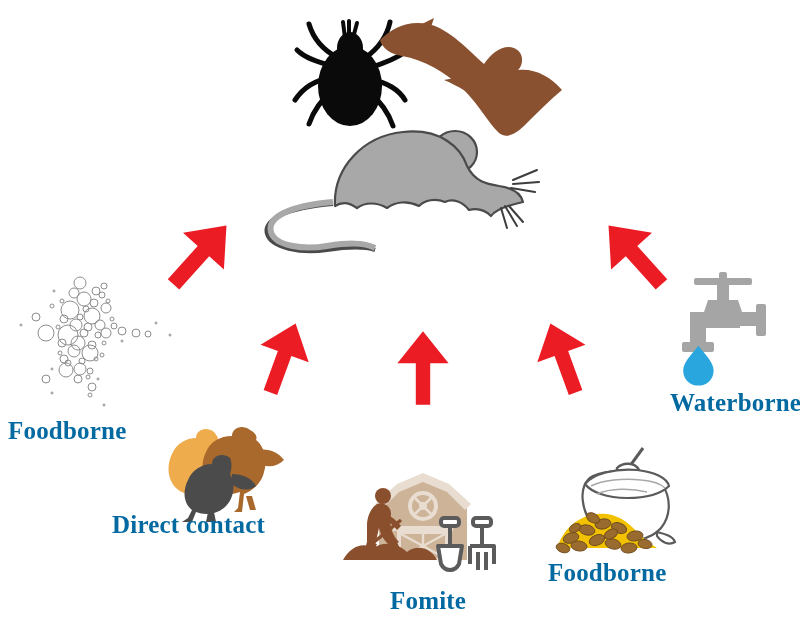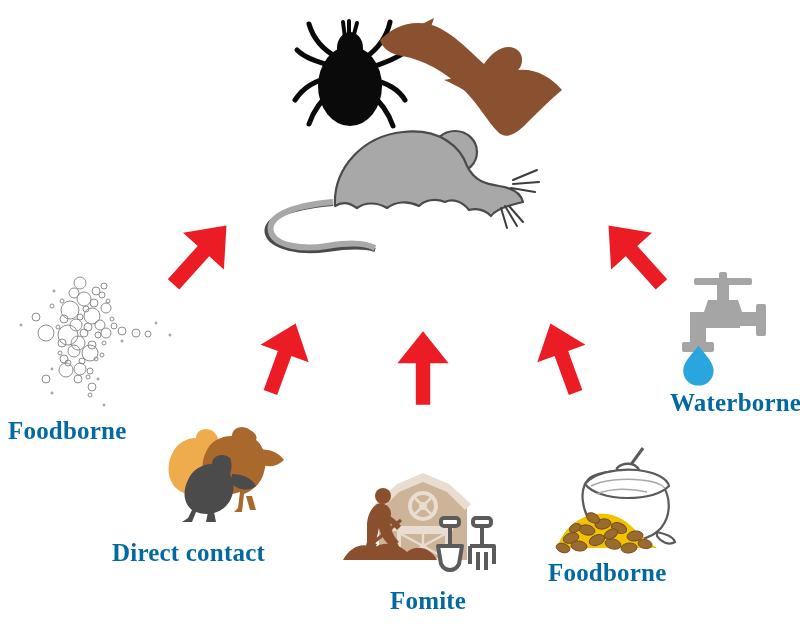--- a/index.html
+++ b/index.html
@@ -347,21 +347,21 @@
         <rect x="14" y="74" width="32" height="10" rx="2"></rect>
       </g>
 
       <path d="M30 86 C38 96 46 104 46 112 C46 122 38 128 30 128
                C22 128 14 122 14 112 C14 104 22 96 30 86 Z" transform="translate(0,-4) scale(0.95) translate(2,0)" fill="#29a6dd"></path>
     </svg>
   </div>
 
   <div class="label" style="left:8px; top:418px;">Foodborne</div>
 
-  <div class="label" style="left:112px; top:540px;">Direct contact</div>
+  <div class="label" style="left:112px; top:512px;">Direct contact</div>
 
   <div class="label" style="left:390px; top:588px;">Fomite</div>
 
   <div class="label" style="left:548px; top:560px;text-align:right;">Foodborne</div>
 
   <div class="label" style="left:670px; top:390px;">Waterborne</div>
 
 </div>
 
 </body></html>

